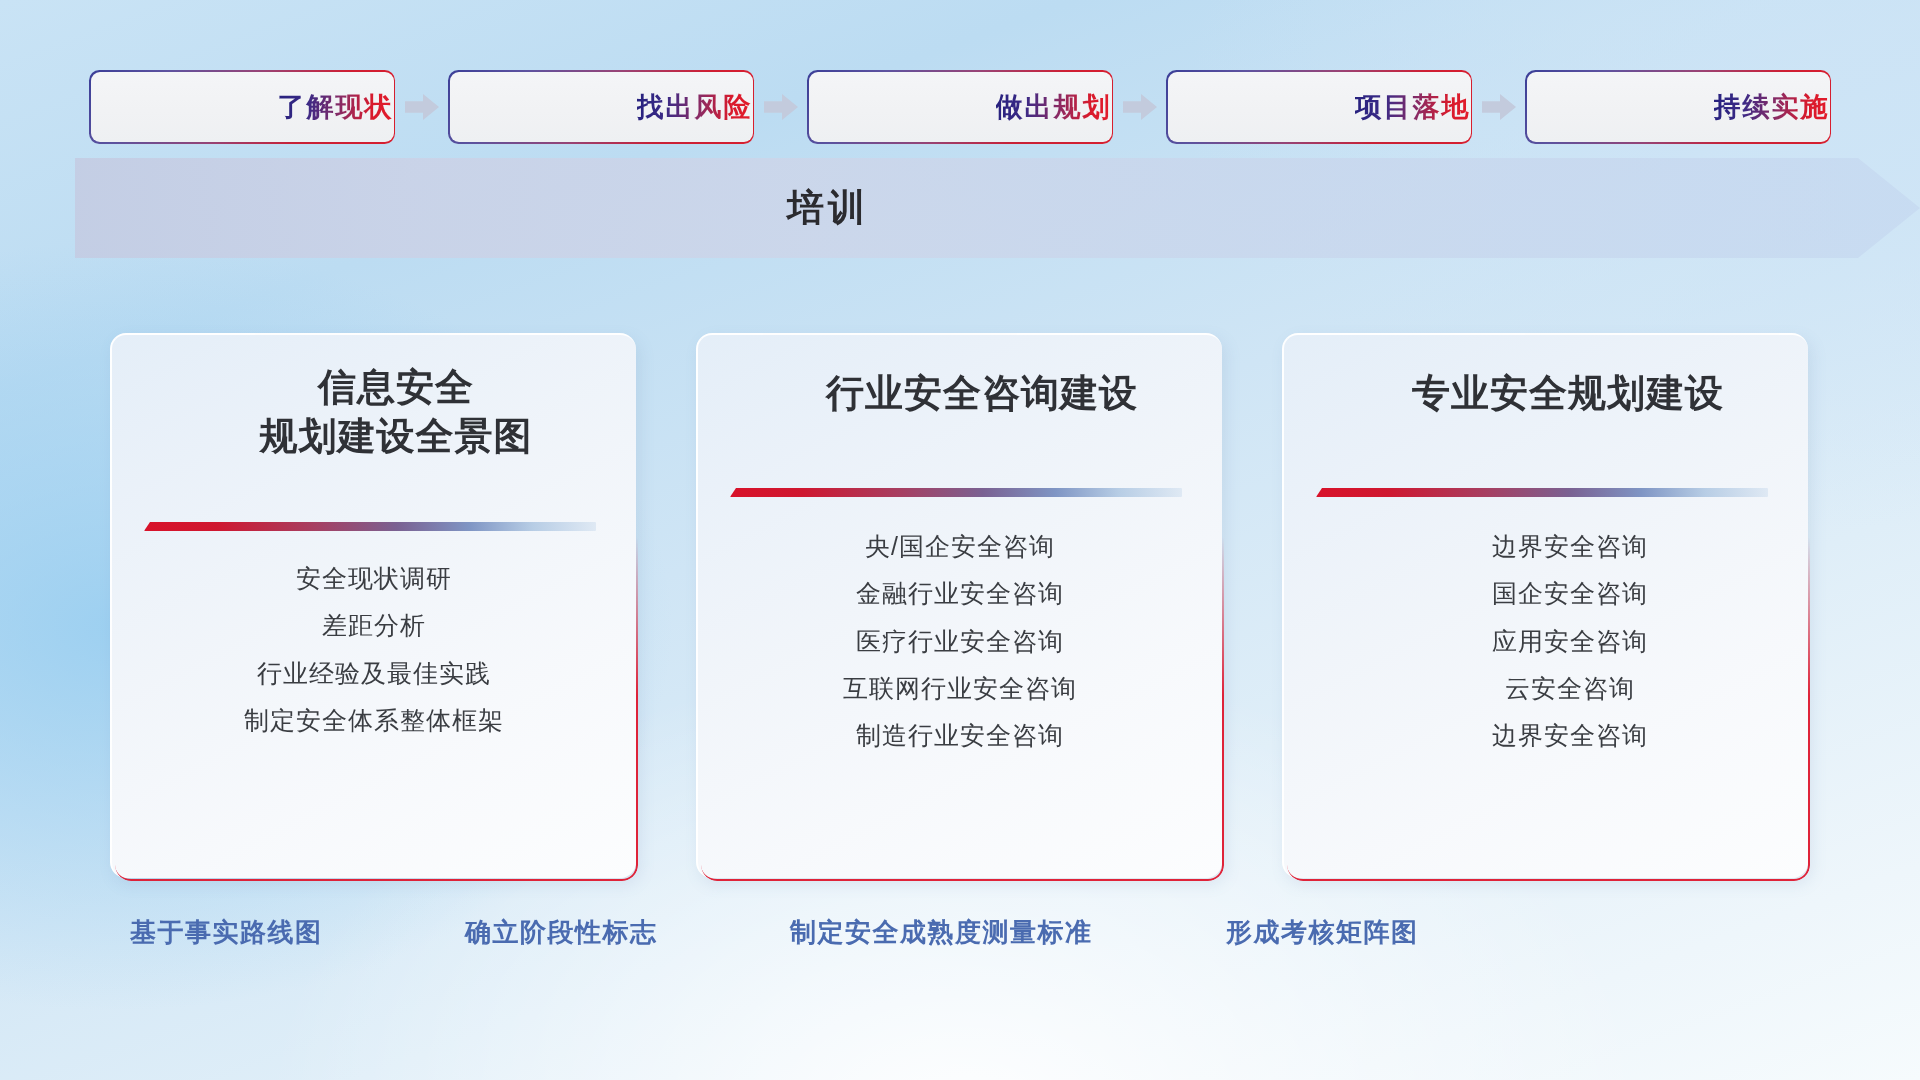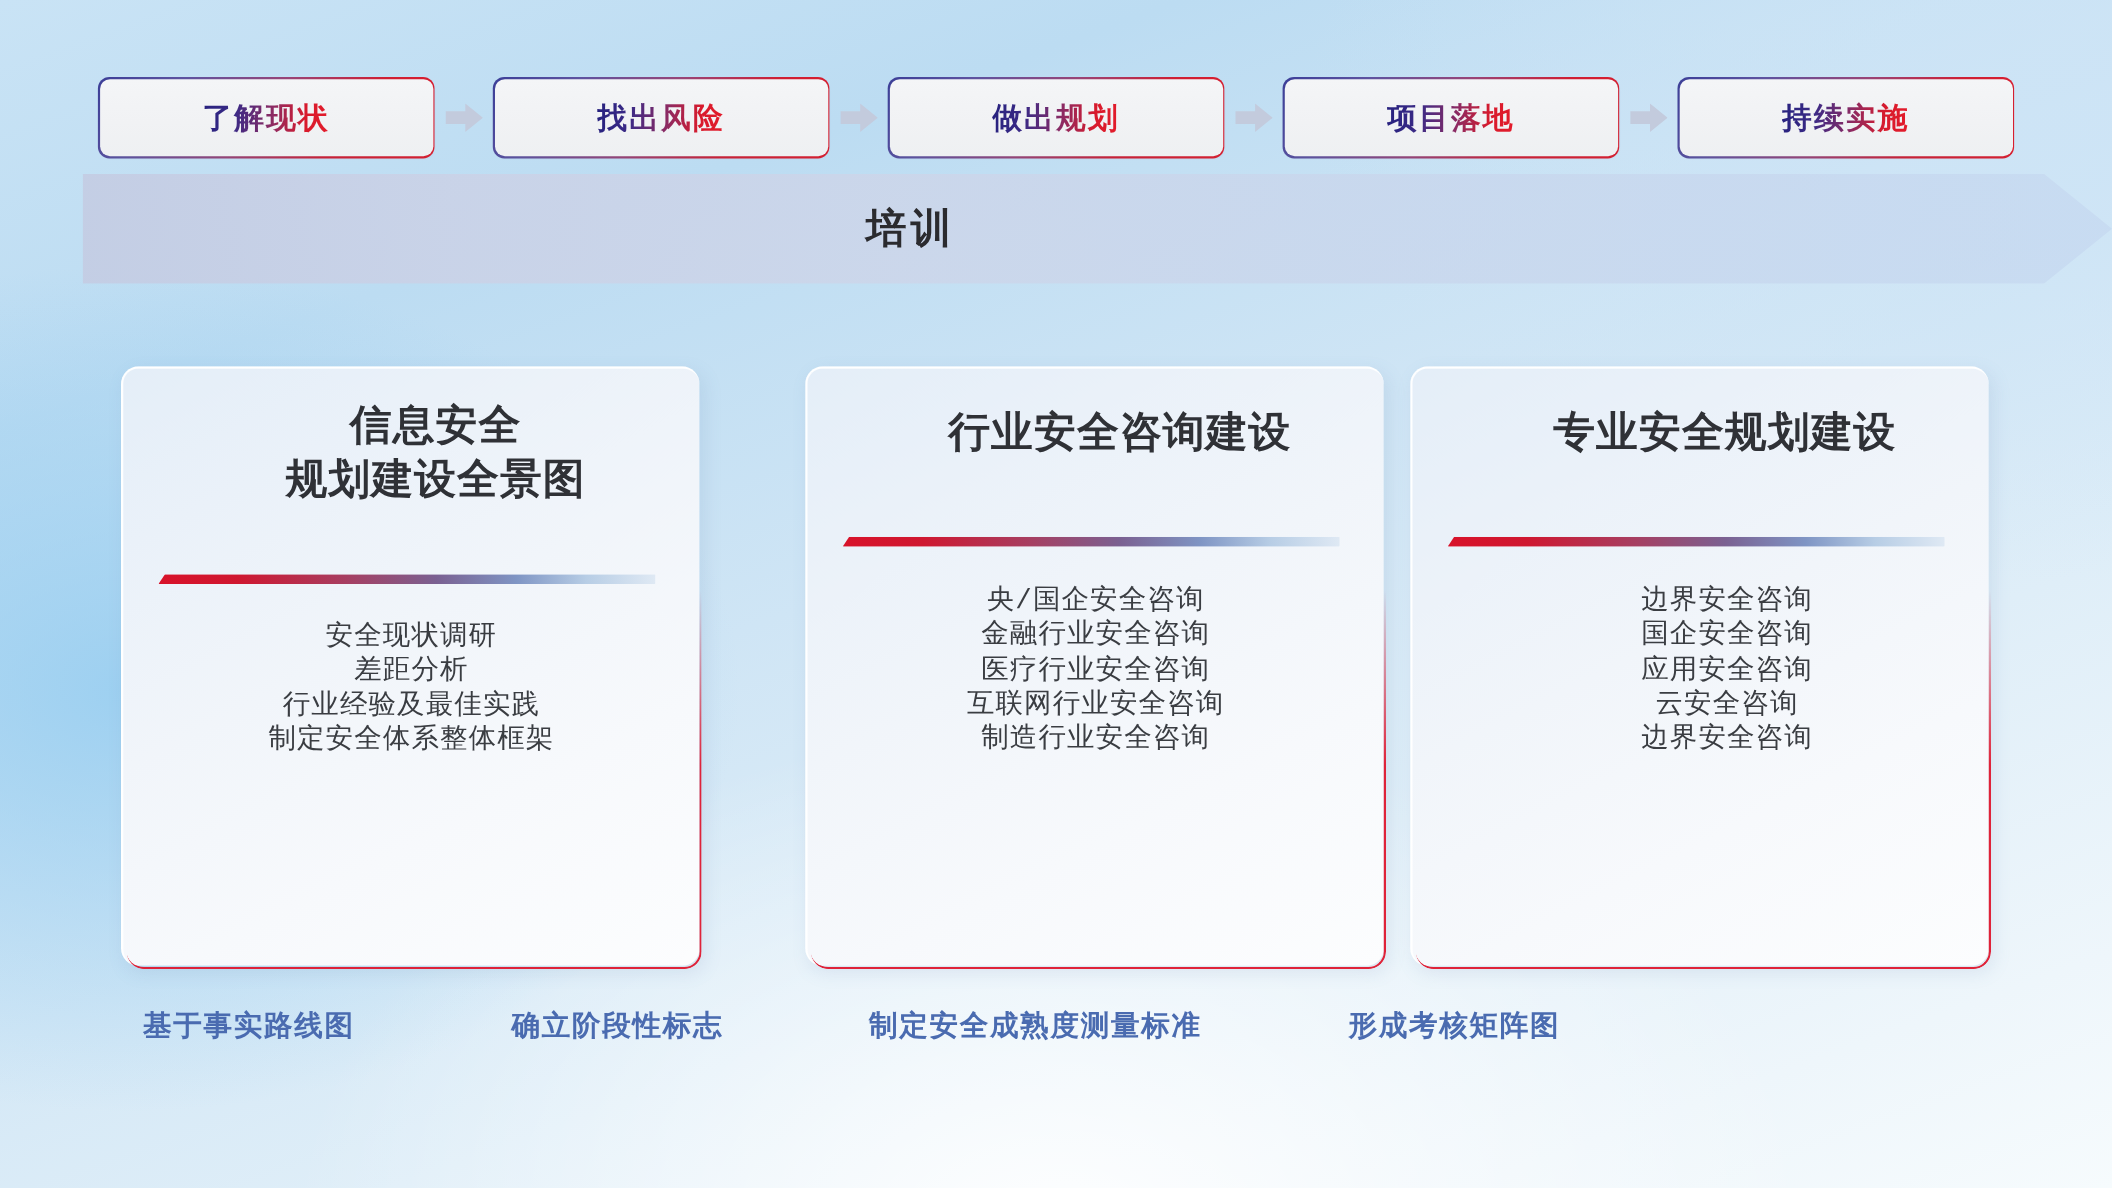--- a/index.html
+++ b/index.html
@@ -19,21 +19,21 @@
   .steps{
     position:absolute; left:0; top:68px; width:1920px; height:78px;
     display:flex; align-items:center; justify-content:center; gap:0;
   }
   .step-wrap{ display:flex; align-items:center; }
   .step{
     width:303px; height:70px;
     border-radius:9px;
     position:relative;
     background:linear-gradient(180deg,#f4f5f7 0%, #f1f2f4 55%, #eef0f2 100%);
-    display:flex; align-items:center; justify-content:center;
+    display:flex; align-items:center; justify-content:flex-end;
     box-shadow:0 1px 2px rgba(60,90,140,.10);
   }
   .step::before{
     content:""; position:absolute; inset:-1.6px; border-radius:10.4px;
     background:linear-gradient(128deg,#3c3f98 0%, #5e53a0 22%, #9a4476 48%, #d01f33 72%, #e01d2c 100%);
     z-index:-1;
   }
   .step-label{
     font-size:27px; font-weight:700; letter-spacing:2px; white-space:nowrap;
     background:linear-gradient(95deg,#26217e 0%, #3b2a86 26%, #8d2a62 55%, #d81a2c 80%, #e41c2b 100%);
@@ -76,41 +76,41 @@
   .card::after{
     content:""; position:absolute; left:3px; right:-2px; top:14px; bottom:-3px;
     border-radius:16px; pointer-events:none;
     border-right:2.5px solid #e0132a;
     border-bottom:2.5px solid #e0132a;
     -webkit-mask:linear-gradient(200deg, transparent 0%, transparent 26%, #000 48%, #000 100%);
     mask:linear-gradient(200deg, transparent 0%, transparent 26%, #000 48%, #000 100%);
     opacity:.92;
   }
   .card.c1{ left:110px; }
-  .card.c2{ left:696px;margin-left:36px; }
+  .card.c2{ left:696px; }
   .card.c3{ left:1282px; }
 
   .card-title{
     position:absolute; left:0; right:0; top:34px;
     text-align:center; font-size:38px; font-weight:700; color:#2f3136;
     line-height:1.30; letter-spacing:1px;padding-left:44px;
   }
   .card-title.two-line{ top:28px; }
 
   .divider{
     position:absolute; left:32px; width:452px; height:9px;
     background:linear-gradient(90deg,#d8122a 0%, #cf1730 16%, #a63f62 38%, #7a6192 56%, #7f95c4 72%, #b7cde5 86%, #dfe9f4 100%);
     -webkit-clip-path:polygon(6px 0, 100% 0, 100% 100%, 0 100%);
     clip-path:polygon(6px 0, 100% 0, 100% 100%, 0 100%);
     border-radius:1px;
   }
 
   .list{
     position:absolute; left:0; right:0;
-    display:flex; flex-direction:column; align-items:center; font-family:Liberation Mono, monospace;
+    display:flex; flex-direction:column; align-items:center; gap:16px;
   }
   .list-item{
     font-size:25px; color:#3a3d42; letter-spacing:1px; white-space:nowrap; line-height:1.25;
   }
 
   
   .bottom-labels{
     position:absolute; left:0; top:915px; width:1920px; height:52px;
   }
   .blabel{

